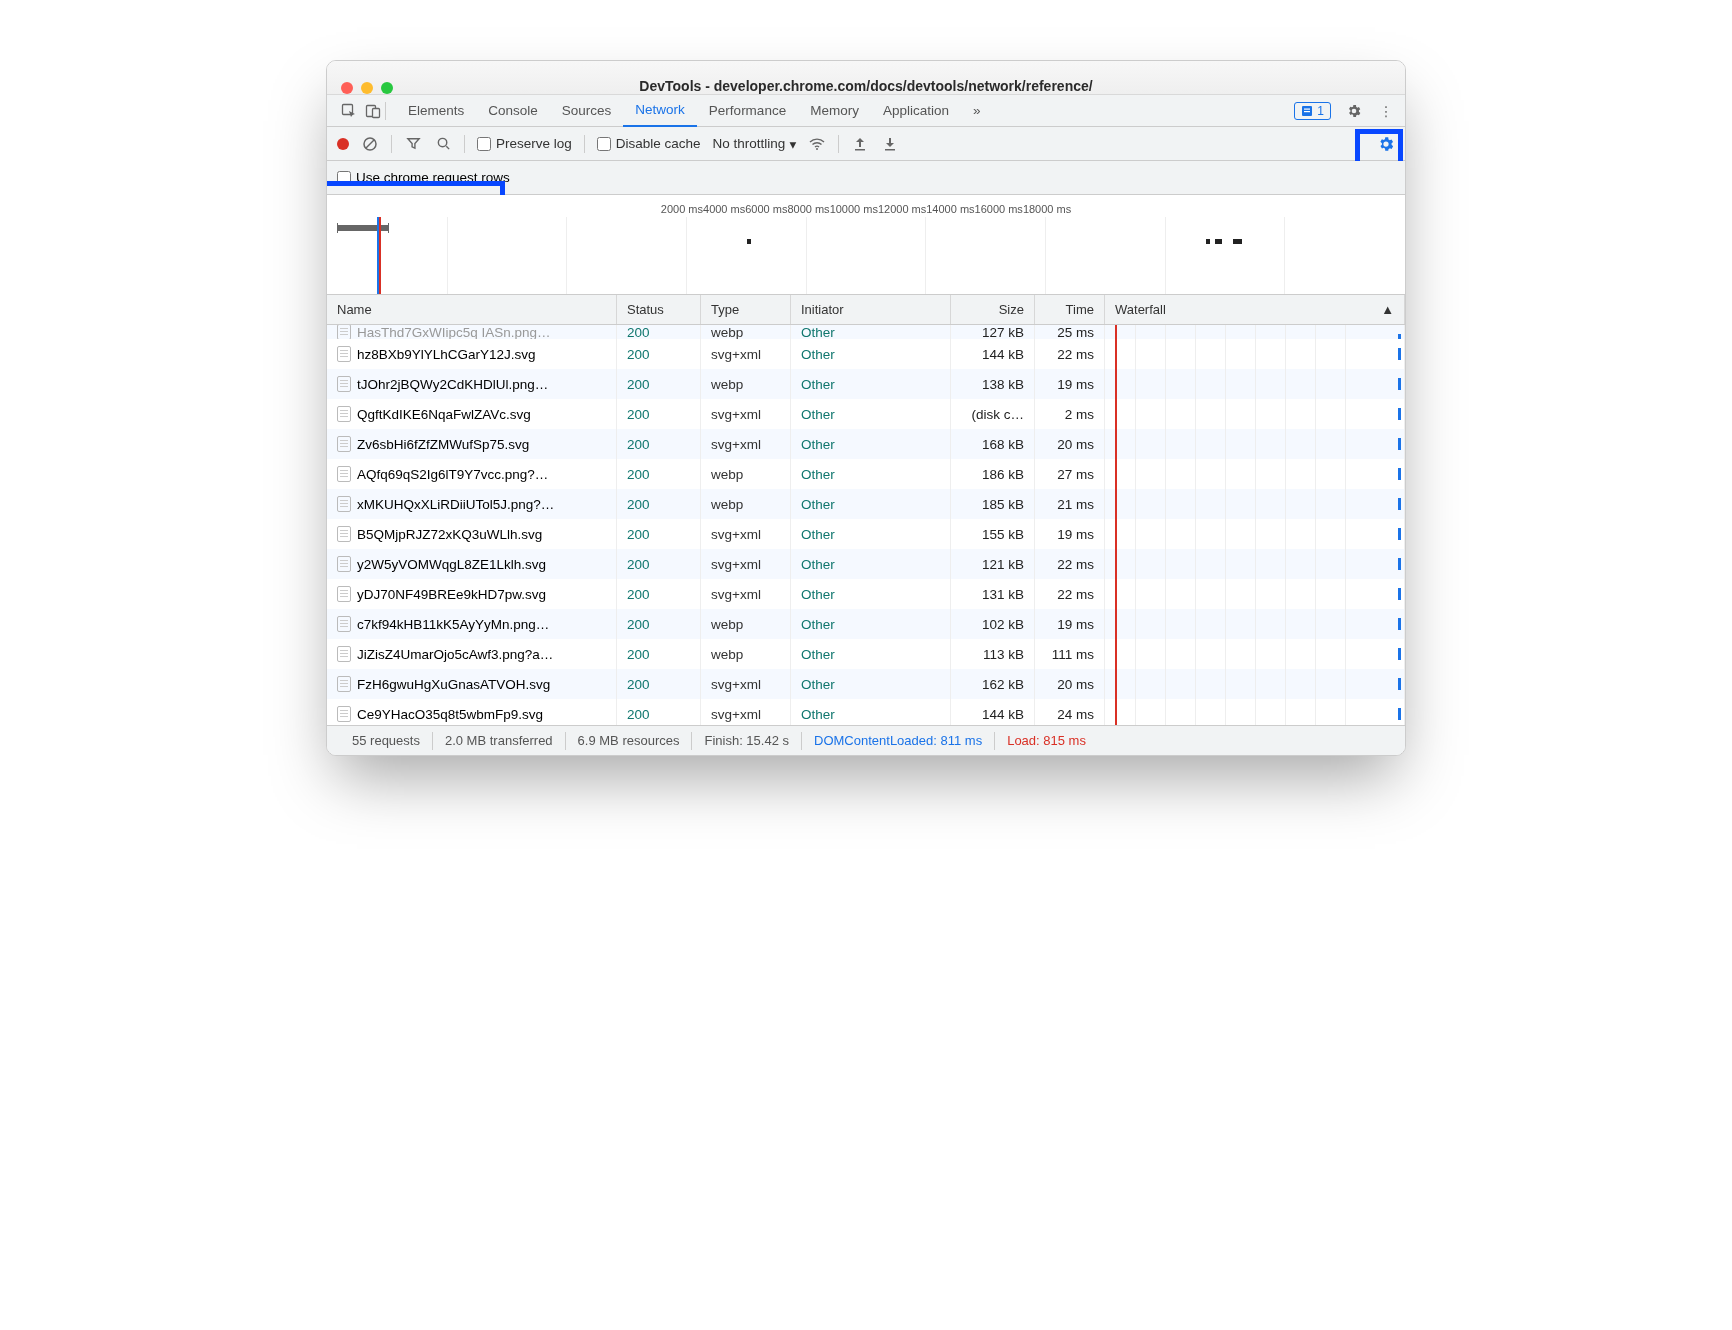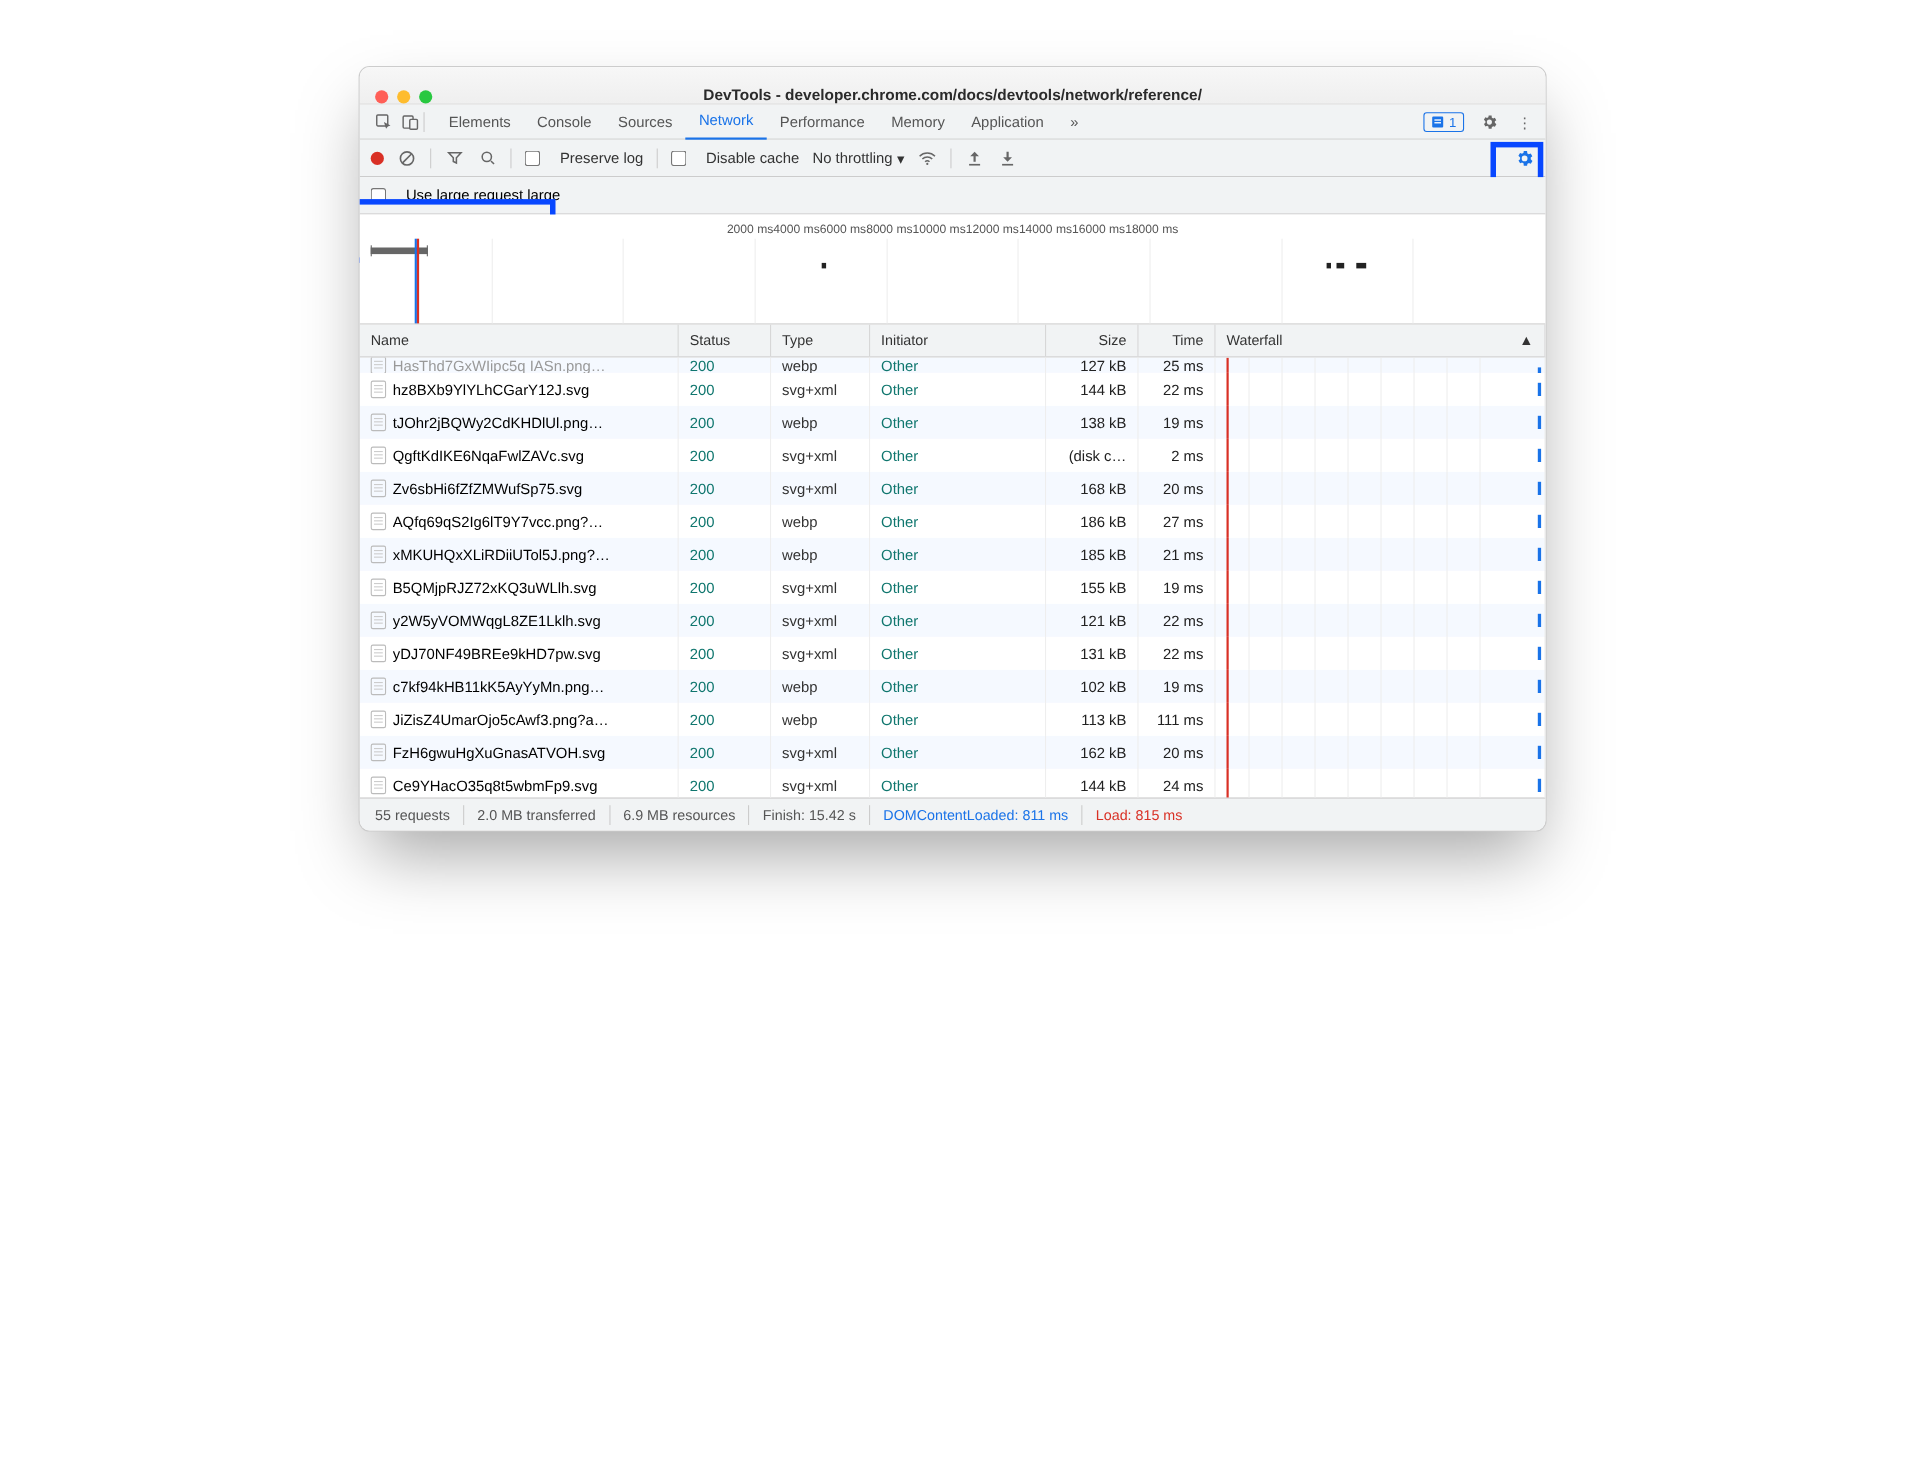--- a/index.html
+++ b/index.html
@@ -14,21 +14,21 @@
 .tabbar .icon-btn{width:24px;display:flex;justify-content:center;color:#666}
 .tabbar .tabs{display:flex;gap:0;margin-left:10px}
 .tab{padding:0 12px;height:32px;display:flex;align-items:center;cursor:pointer}
 .tab.active{color:#1a73e8;border-bottom:2px solid #1a73e8;font-weight:500}
 .tabbar .right{margin-left:auto;display:flex;align-items:center;gap:14px}
 .chip{border:1px solid #1a73e8;color:#1a73e8;border-radius:3px;padding:0 6px;font-size:12px;display:flex;align-items:center;gap:4px;height:18px}
 .toolbar{display:flex;align-items:center;height:34px;border-bottom:1px solid #ccc;background:#f1f3f4;padding:0 10px;gap:12px;font-size:13.5px;color:#333}
 .rec{width:12px;height:12px;border-radius:50%;background:#d93025}
 .icon-g{color:#666;width:18px;height:18px;display:flex;align-items:center;justify-content:center}
 .sep{width:1px;height:18px;background:#ccc}
-.cbx{display:flex;align-items:flex-end;gap:18px}
+.cbx{display:flex;align-items:flex-end;gap:5px}
 .cbx input{width:14px;height:14px}
 .select{display:flex;align-items:center;gap:4px;color:#333}
 .gear-wrap{margin-left:auto;position:relative}
 .hl{position:absolute;border:5px solid #0847ff;pointer-events:none}
 .hl.settings{right:-8px;top:-6px;width:48px;height:48px}
 .options{border-bottom:1px solid #ccc;background:#f1f3f4;font-size:13.5px;padding:4px 6px;position:relative}
 .options-row{display:flex}
 .opt{flex:1;padding:5px 4px}
 .hl.overview{left:-14px;top:20px;width:192px;height:58px}
 .timeline{height:100px;border-bottom:1px solid #ccc;position:relative;background:#fff;font-size:11px;color:#555}
@@ -59,21 +59,21 @@
 .cell.type{width:90px;color:#333}
 .cell.init{width:160px;color:#0f766e}
 .cell.size{width:84px;justify-content:flex-end;color:#222}
 .cell.time{width:70px;justify-content:flex-end;color:#222}
 .cell.wf{flex:1;position:relative;padding:0}
 .file-ico{width:14px;height:16px;border:1px solid #bbb;border-radius:2px;flex-shrink:0;position:relative}
 .file-ico::before{content:"";position:absolute;top:3px;left:2px;right:2px;height:1px;background:#ccc;box-shadow:0 3px 0 #ccc,0 6px 0 #ccc}
 .wf-red{position:absolute;left:10px;top:0;bottom:0;width:1.5px;background:#d93025}
 .wf-tick{position:absolute;right:3px;top:9px;width:3px;height:12px;background:#1a73e8}
 .wf-grid{position:absolute;top:0;bottom:0;width:1px;background:#eee}
-.statusbar{display:flex;height:30px;align-items:center;border-top:1px solid #ccc;background:#f1f3f4;font-size:13px;color:#555;padding:0 14px;gap:0}
+.statusbar{display:flex;height:30px;align-items:center;border-top:1px solid #ccc;background:#f1f3f4;font-size:13px;color:#555;padding:0 25px;gap:0}
 .sb{padding:0 12px;border-right:1px solid #ccc;height:18px;display:flex;align-items:center}
 .sb:first-child{padding-left:0}
 .sb.dcl{color:#1a73e8}
 .sb.load{color:#d93025;border-right:none}
 svg{display:block}
 </style>
 </head>
 <body>
 
 <div class="window">
@@ -190,21 +190,21 @@
       </div>
       <div class="hl settings"></div>
     </div>
   </div>
 
   <div class="options">
     <div class="options-row">
       <div class="opt">
           <label class="cbx">
             <input type="checkbox" style="">
-            <span>Use large request large</span>
+            <span>Use chrome request rows</span>
           </label>
         </div>
     </div>
     <div class="hl overview"></div>
   </div>
 
   <div class="timeline">
     <div class="ticks">
       <span>2000 ms</span>
         <span>4000 ms</span>

